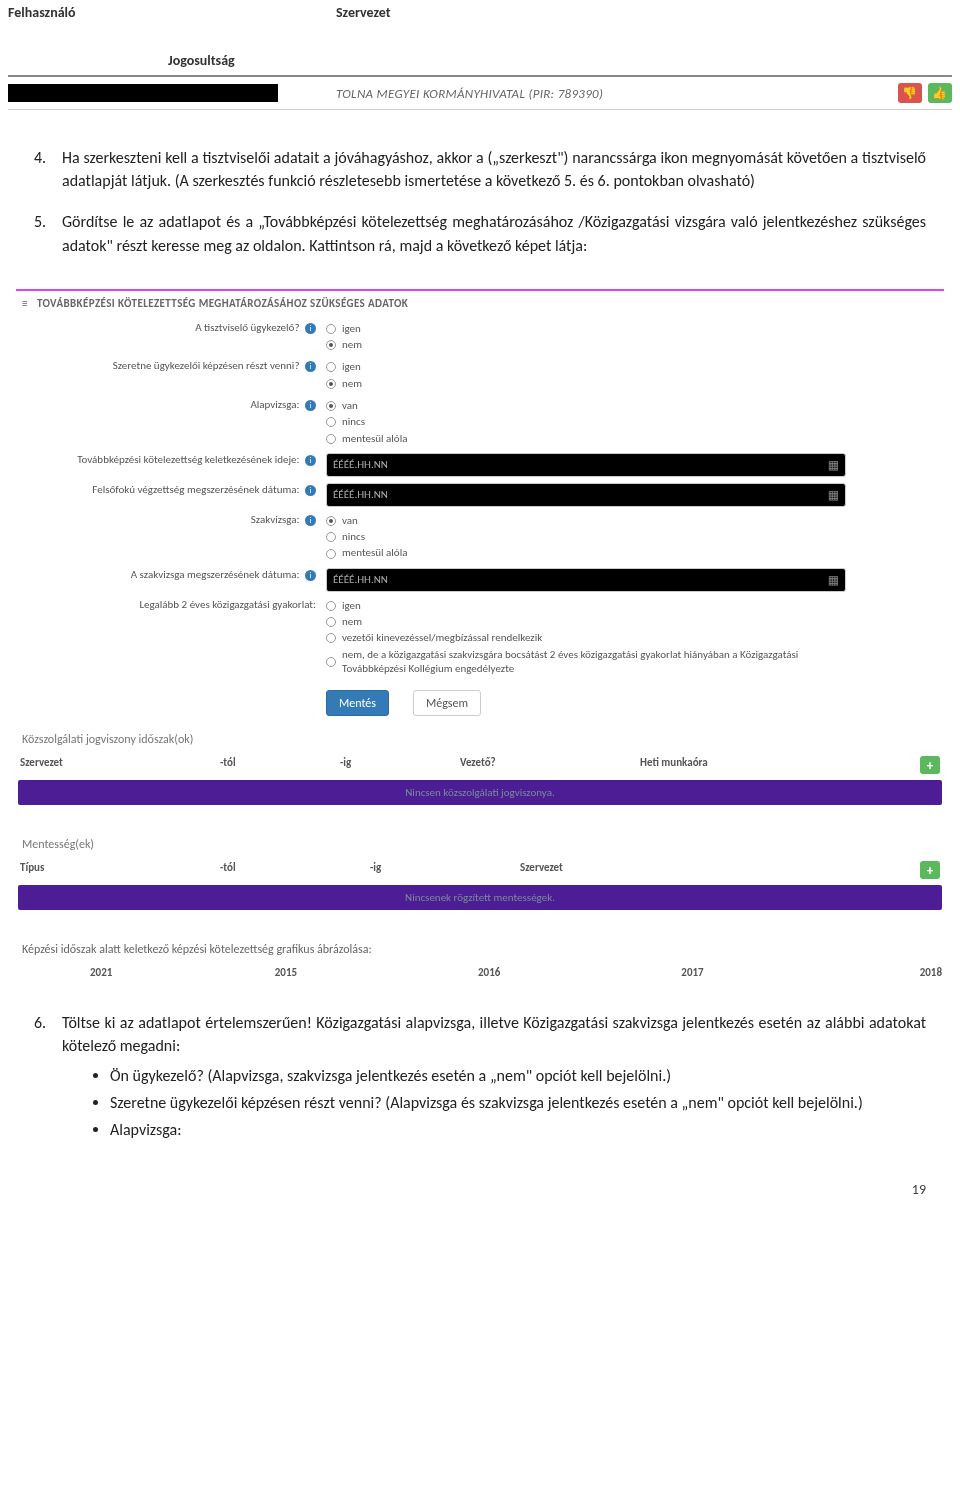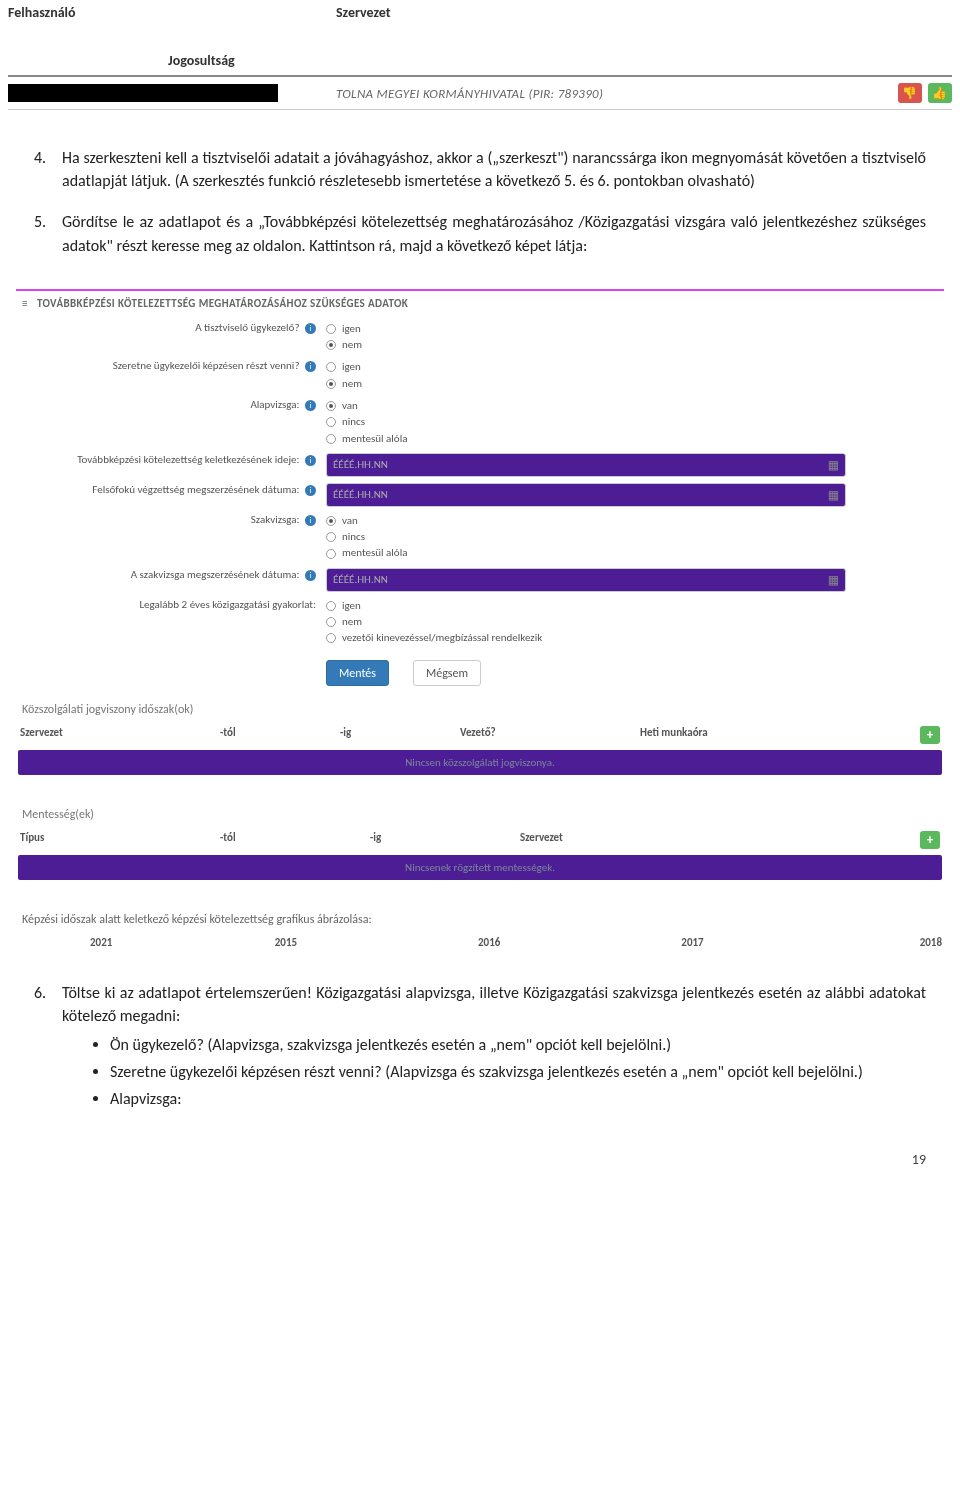--- a/index.html
+++ b/index.html
@@ -32,21 +32,21 @@
 .shot .section-title .chev { display: inline-block; width: 10px; text-align: center; color: #888; margin-right: 4px; }
 
 .frow { display: flex; align-items: flex-start; padding: 3px 0; }
 .flabel { width: 310px; text-align: right; padding-right: 10px; font-size: 11px; color: #555; }
 .info-dot { display: inline-block; width: 11px; height: 11px; border-radius: 50%; background: #337ab7; color: #fff; font-size: 8px; line-height: 11px; text-align: center; margin-left: 3px; vertical-align: middle; }
 .fctrl { flex: 1; font-size: 11px; color: #555; }
 .radio-line { display: flex; align-items: center; gap: 6px; padding: 1px 0; line-height: 1.3; }
 .radio-dot { width: 10px; height: 10px; border: 1px solid #999; border-radius: 50%; display: inline-block; flex: none; position: relative; }
 .radio-dot.checked::after { content: ""; position: absolute; inset: 2px; background: #555; border-radius: 50%; }
 
-.tinput { display: flex; align-items: center; width: 520px; height: 24px; border: 1px solid #ccc; border-radius: 3px; padding: 0 6px; background: #4c1d95; color: #aaa; font-size: 11px; }
+.tinput { display: flex; align-items: center; width: 520px; height: 24px; border: 1px solid #ccc; border-radius: 3px; padding: 0 6px; background: #000000; color: #aaa; font-size: 11px; }
 .tinput .ph { flex: 1; }
 .tinput .cal { color: #888; font-size: 12px; }
 
 .btnrow { display: flex; gap: 24px; margin: 10px 0 4px 310px; }
 .btn { padding: 5px 12px; border-radius: 3px; font-size: 12px; border: 1px solid #ccc; background: #fff; color: #555; }
 .btn.primary { background: #337ab7; border-color: #2e6da4; color: #fff; }
 
 .sub-title { color: #777; font-size: 12px; padding: 12px 6px 6px; }
 .thead { display: flex; font-weight: bold; font-size: 11px; color: #555; padding: 4px 0; }
 .thead > div { padding: 0 4px; }
@@ -225,20 +225,24 @@
           <span class="radio-dot"></span>
           <span>igen</span>
         </div>
       <div class="radio-line">
           <span class="radio-dot"></span>
           <span>nem</span>
         </div>
       <div class="radio-line">
           <span class="radio-dot"></span>
           <span>vezetői kinevezéssel/megbízással rendelkezik</span>
+        </div>
+      <div class="radio-line">
+          <span class="radio-dot"></span>
+          <span style="max-width:500px;">nem, de a közigazgatási szakvizsgára bocsátást 2 éves közigazgatási gyakorlat hiányában a Közigazgatási Továbbképzési Kollégium engedélyezte</span>
         </div>
     </div>
   </div>
 
   <div class="btnrow">
     <span class="btn primary">Mentés</span>
     <span class="btn">Mégsem</span>
   </div>
 
   <div class="sub-title">Közszolgálati jogviszony időszak(ok)</div>

